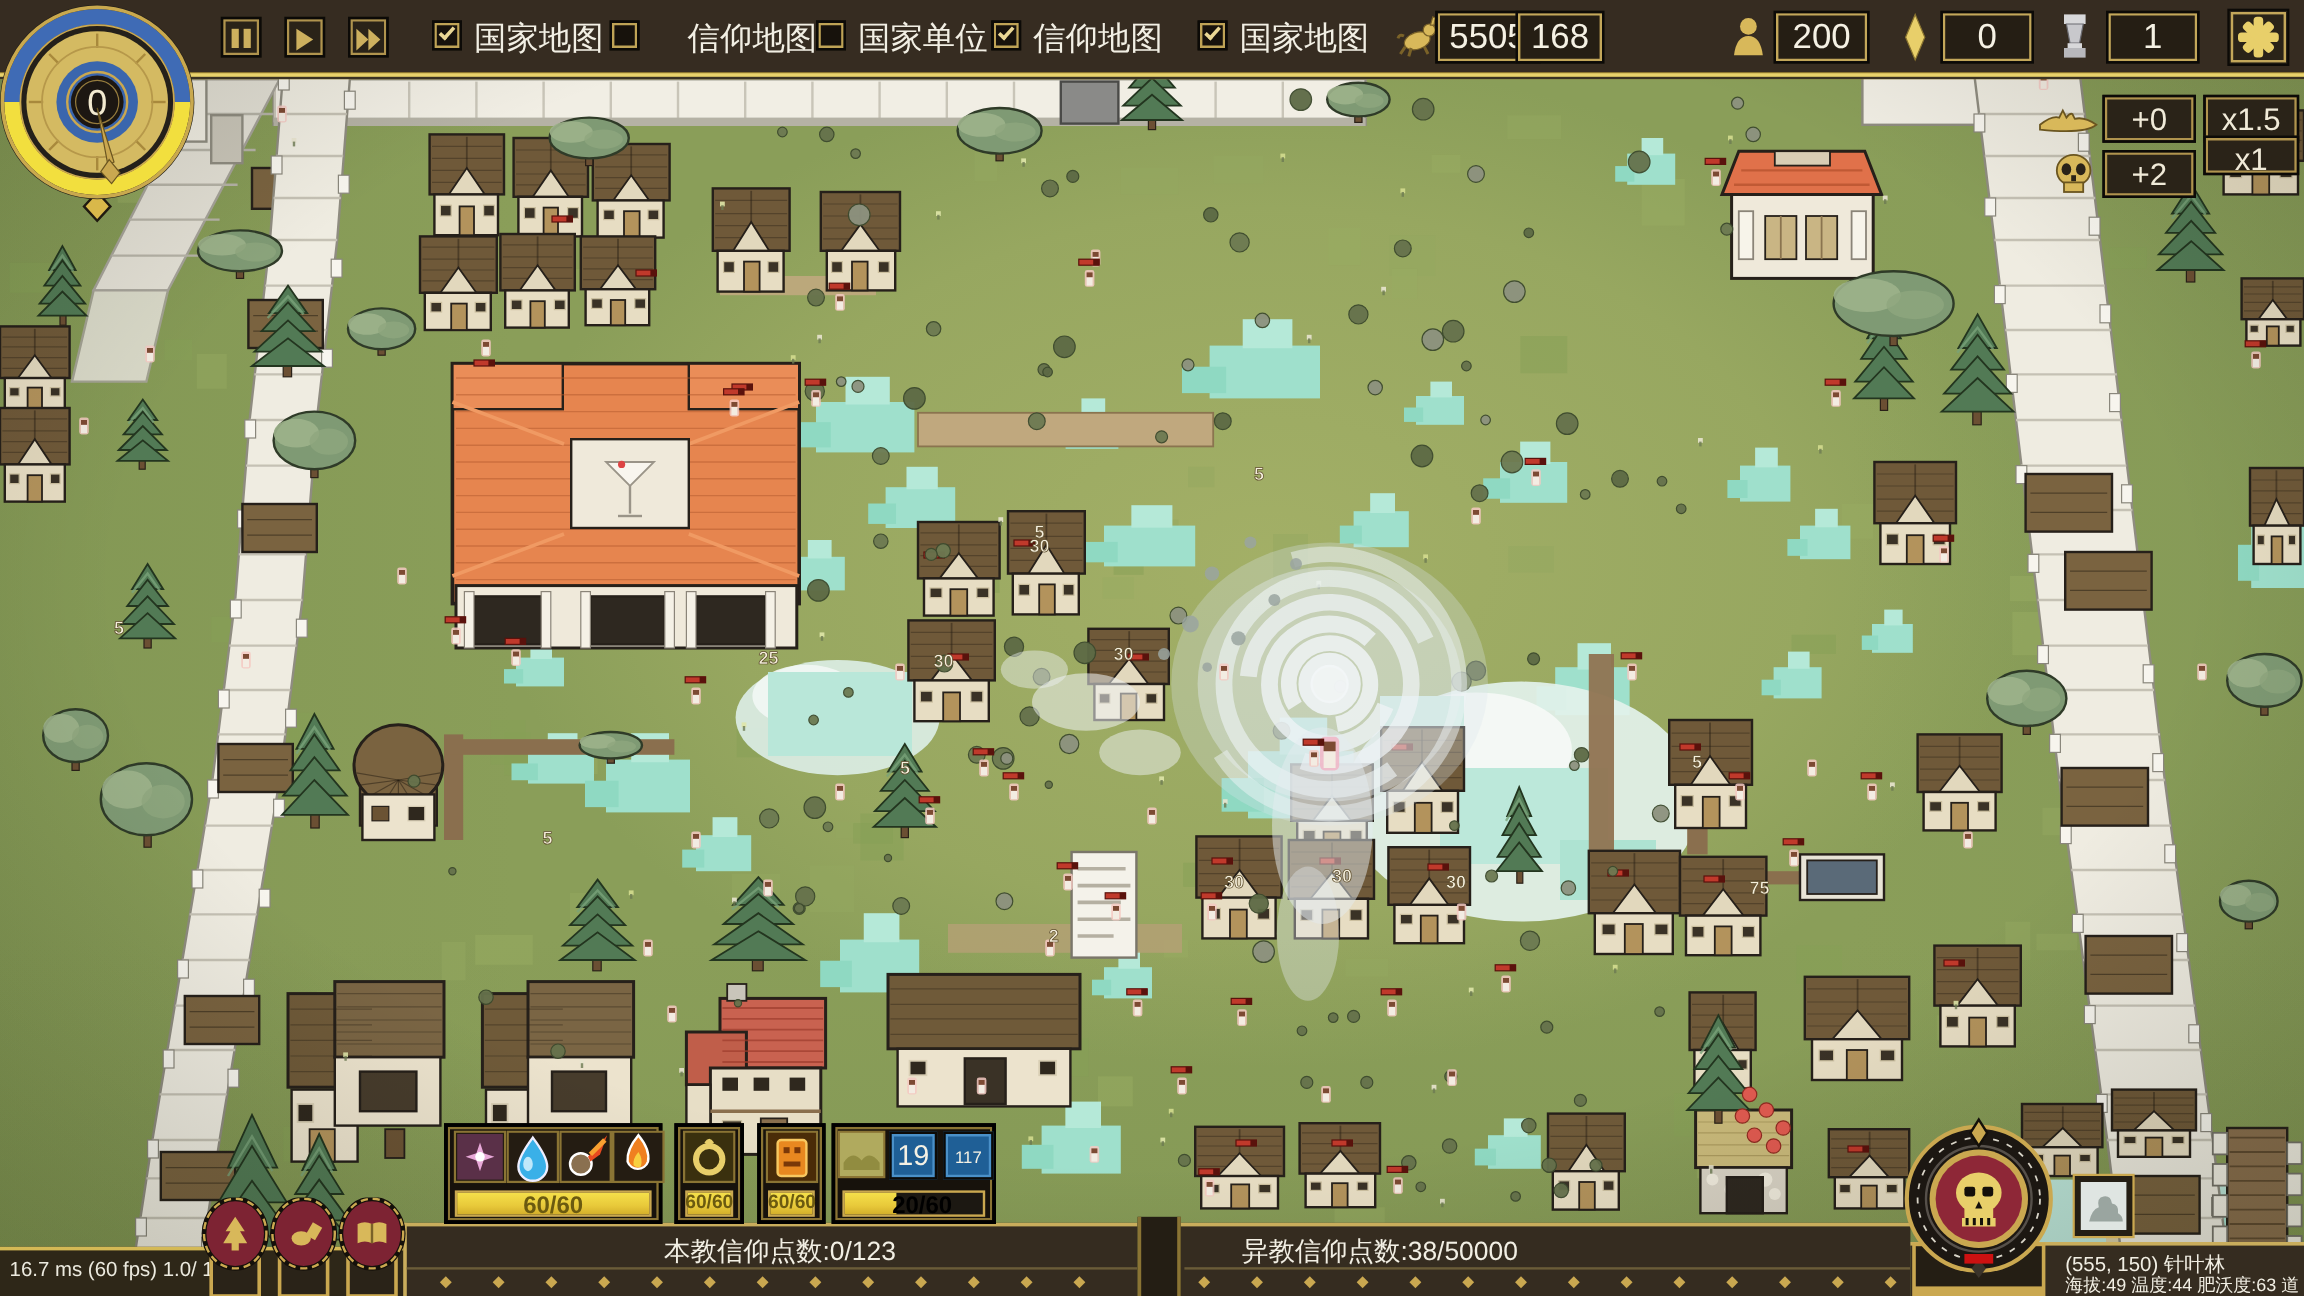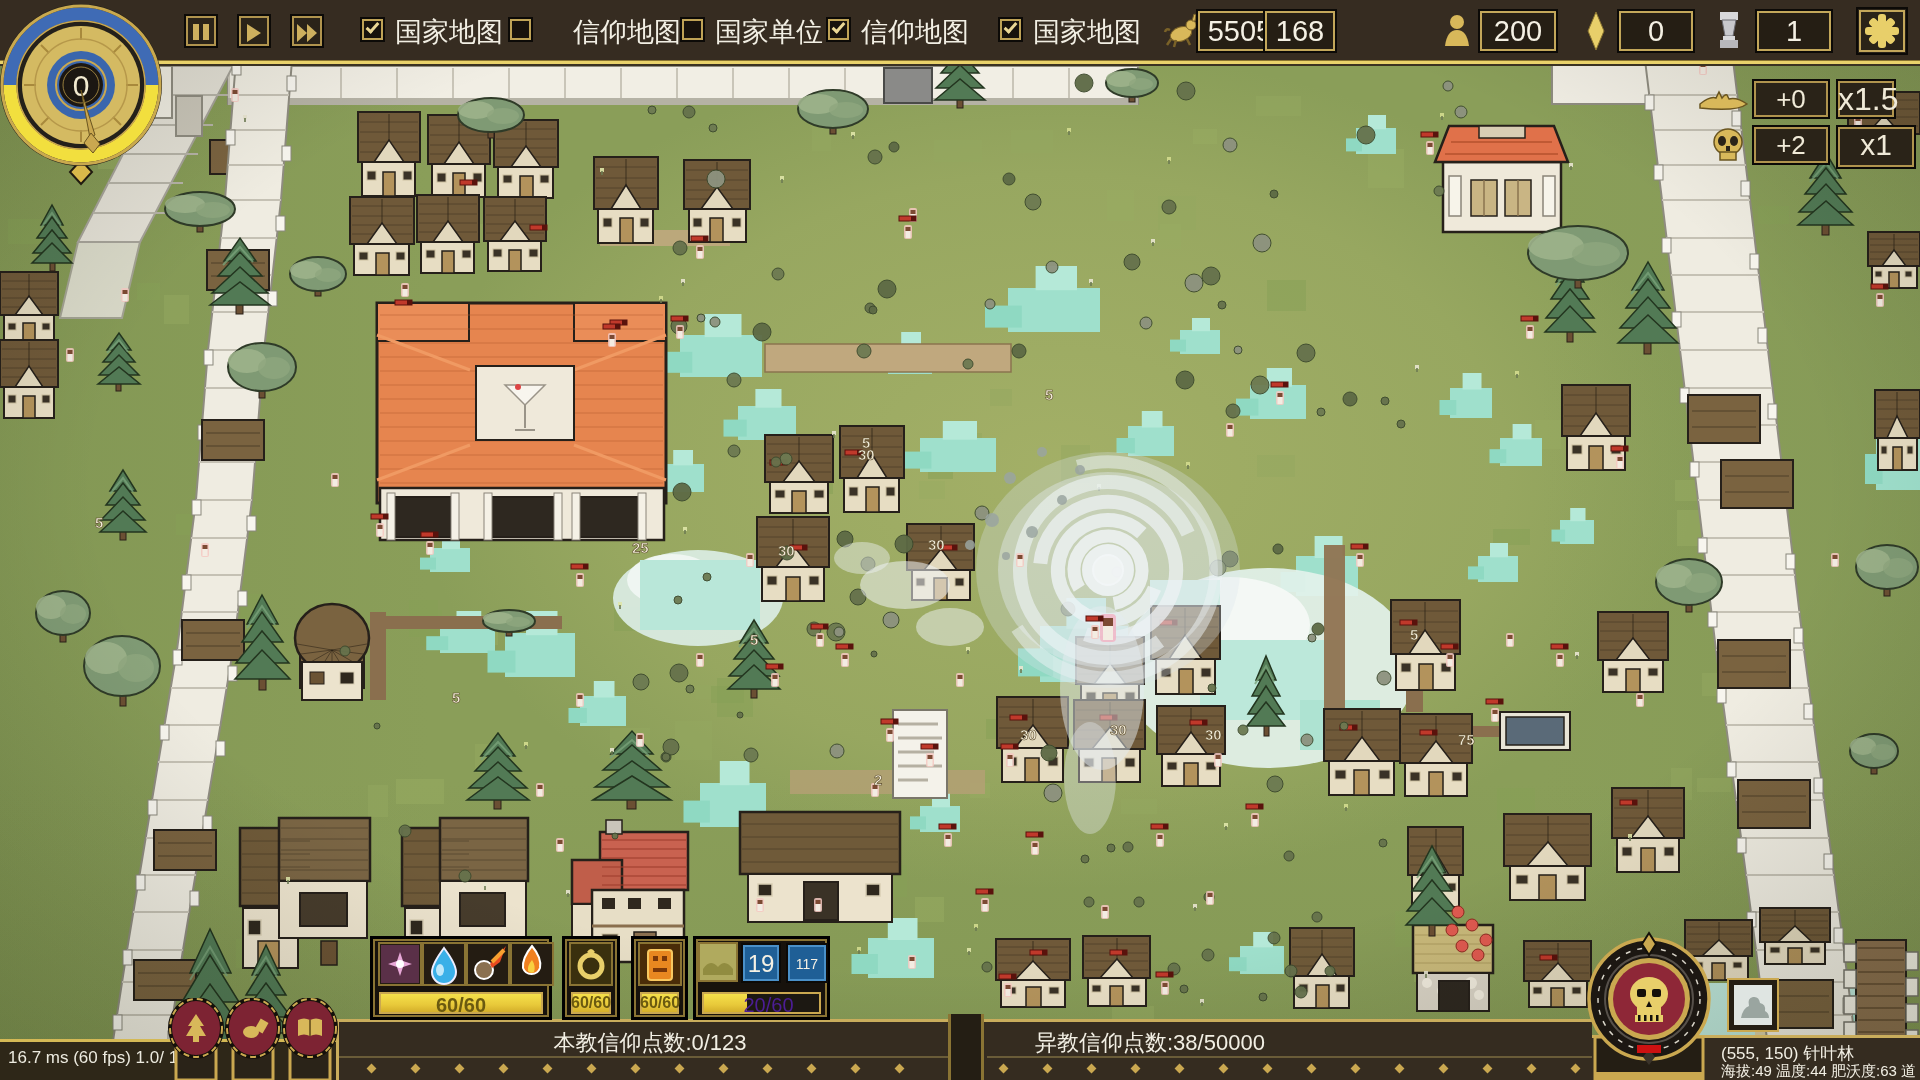--- a/index.html
+++ b/index.html
@@ -1978,23 +1978,23 @@
     <path d="M2,16 q10,-8 16,-6 l3,-6 3,6 q3,-4 5,-3 l2,4 q8,-2 18,5 q-10,8 -47,4 z" fill="#d8b85a" stroke="#6a5520" stroke-width="1.5"></path>
   </svg>
 <svg class="abs" style="left:1708px;top:126px" width="40" height="40">
     <ellipse cx="20" cy="16" rx="14" ry="13" fill="#d8b85a" stroke="#6a5520" stroke-width="1.5"></ellipse>
     <rect x="12" y="26" width="16" height="8" fill="#d8b85a" stroke="#6a5520" stroke-width="1.5"></rect>
     <ellipse cx="14" cy="15" rx="4" ry="5" fill="#2a2318"></ellipse>
     <ellipse cx="26" cy="15" rx="4" ry="5" fill="#2a2318"></ellipse>
     <rect x="18" y="20" width="4" height="5" fill="#2a2318"></rect>
   </svg>
 <div class="gbtn" style="left:1752px;top:79px;width:78px;height:40px;font-size:26px;line-height:36px">+0</div>
-<div class="gbtn" style="left:1836px;top:79px;width:60px;height:40px;font-size:32px;line-height:36px">x1.5</div>
+<div class="gbtn" style="left:1836px;top:79px;width:80px;height:40px;font-size:26px;line-height:36px">x1.5</div>
 <div class="gbtn" style="left:1752px;top:125px;width:78px;height:40px;font-size:26px;line-height:36px">+2</div>
-<div class="gbtn" style="left:1836px;top:125px;width:80px;height:44px;font-size:30px;line-height:36px">x1</div>
+<div class="gbtn" style="left:1836px;top:113px;width:80px;height:33px;font-size:26px;line-height:36px">x1</div>
 <div class="abs" style="left:0;top:1039px;width:340px;height:41px;background:#2e2718;border-top:3px solid #d4b955"></div>
 <div class="abs" style="left:8px;top:1048px;color:#eceadf;font-size:17px">16.7 ms (60 fps) 1.0/ 1.0</div>
 <div class="abs" style="left:336px;top:1019px;width:612px;height:61px;background:#352c20;border-top:3px solid #c9ad5c;border-left:3px solid #c9ad5c"></div>
 <div class="abs" style="left:339px;top:1056px;width:609px;height:2px;background:#6a5c38"></div>
 <div class="abs" style="left:420px;top:1028px;width:460px;height:26px;color:#f2efe4;font-size:22px;text-align:center">本教信仰点数:0/123</div>
 <div class="abs" style="left:948px;top:1014px;width:36px;height:66px;background:#241e14;border-left:3px solid #8a7434;border-right:3px solid #8a7434"></div>
 <div class="abs" style="left:984px;top:1019px;width:608px;height:61px;background:#352c20;border-top:3px solid #c9ad5c"></div>
 <div class="abs" style="left:987px;top:1056px;width:605px;height:2px;background:#6a5c38"></div>
 <div class="abs" style="left:1035px;top:1028px;width:460px;height:26px;color:#f2efe4;font-size:22px;">异教信仰点数:38/50000</div>
 <div class="abs" style="left:368px;top:1065px;width:7px;height:7px;background:#caa850;transform:rotate(45deg)"></div>
@@ -2103,21 +2103,21 @@
 <div class="abs" style="left:640px;top:994px;width:39px;height:20px;color:#6b5a10;font-size:16px;font-weight:bold;text-align:center">60/60</div>
 <div class="abs" style="left:693px;top:936px;width:137px;height:84px;background:#17120c;border:3px solid #000;box-shadow:inset 0 0 0 2px #8a7434"></div>
 <svg class="abs" style="left:698px;top:942px" width="40" height="40">
     <rect x="1" y="1" width="38" height="38" fill="#b0aa5e" stroke="#8a7434" stroke-width="2"></rect>
     <path d="M5,27 Q12,16 20,25 Q27,16 35,27 L35,33 L5,33 Z" fill="#8a8438" opacity="0.8"></path>
   </svg>
 <div class="vbox" style="left:741px;top:943px;width:40px;height:40px;background:#1f5f96;box-shadow:inset 0 0 0 2px #4a90c8;font-size:24px;line-height:38px">19</div>
 <div class="vbox" style="left:786px;top:943px;width:42px;height:40px;background:#1f5f96;box-shadow:inset 0 0 0 2px #4a90c8;font-size:14px;line-height:38px">117</div>
 <div class="abs" style="left:702px;top:992px;width:119px;height:22px;background:#1c1812;border:2px solid #caa850"></div>
 <div class="abs" style="left:704px;top:994px;width:43px;height:18px;background:linear-gradient(#f5e04a,#e8c93a 60%,#d4af2a)"></div>
-<div class="abs" style="left:702px;top:994px;width:133px;height:20px;color:#4c1d95;font-size:20px;font-weight:normal;text-align:center">20/60</div>
+<div class="abs" style="left:702px;top:994px;width:133px;height:20px;color:#000000;font-size:20px;font-weight:bold;text-align:center">20/60</div>
 <svg class="abs" style="left:1585px;top:925px" width="130" height="155">
 <rect x="10" y="112" width="108" height="43" fill="#241e14" stroke="#caa850" stroke-width="3"></rect>
 <circle cx="64" cy="74" r="60" fill="#1c1712" stroke="#caa850" stroke-width="3.5"></circle>
 <circle cx="64" cy="74" r="51" fill="none" stroke="#d8d4c8" stroke-width="1.5" stroke-dasharray="5 7"></circle>
 <circle cx="64" cy="74" r="44" fill="none" stroke="#56504a" stroke-width="2"></circle>
 <circle cx="64" cy="74" r="41" fill="#caa850"></circle>
 <circle cx="64" cy="74" r="36" fill="#8e2737"></circle>
 <g fill="#e8cf6a">
       <ellipse cx="64" cy="69" rx="19" ry="17"></ellipse>
       <rect x="52" y="77" width="24" height="15" rx="3"></rect>

